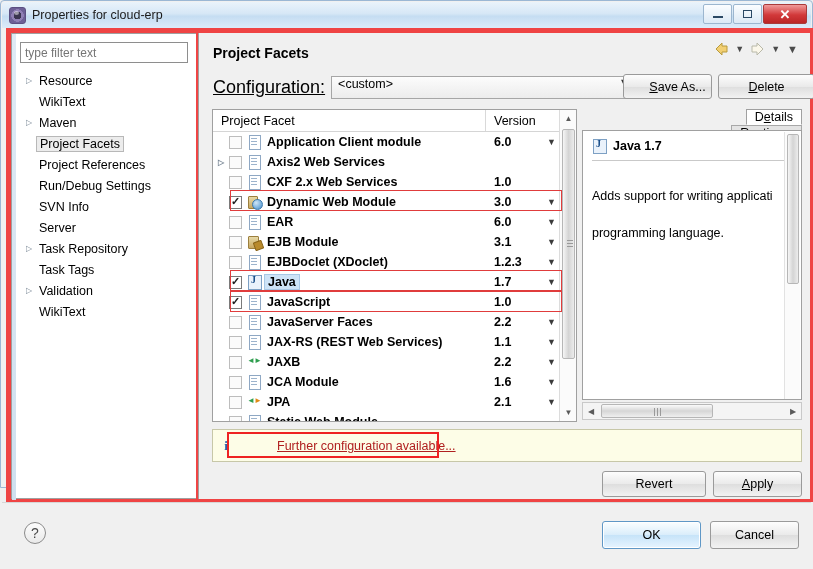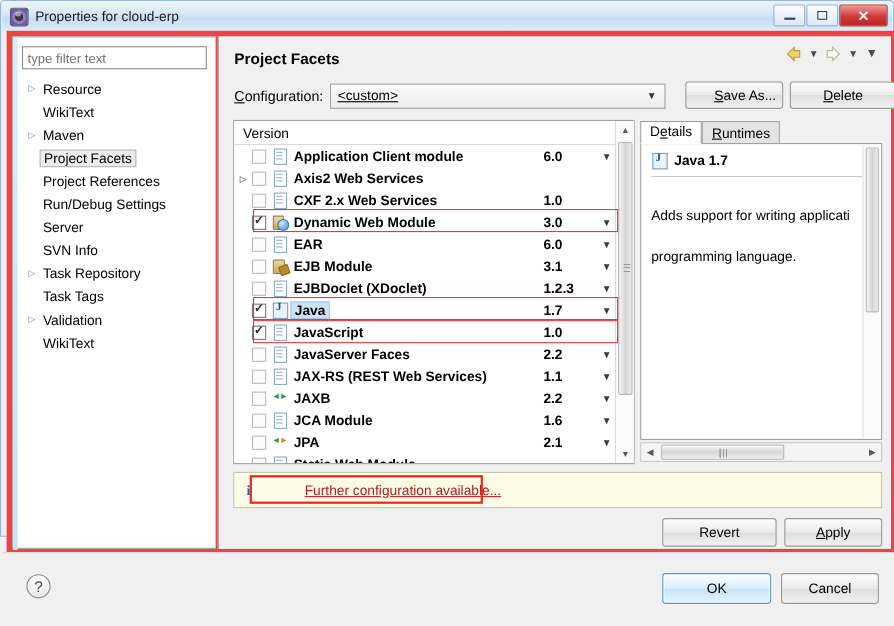--- a/index.html
+++ b/index.html
@@ -95,28 +95,27 @@
                 border-left:1px solid #a0a0a0; }
 
   .page-title { position:absolute; left:14px; top:12px; font-size:14px; font-weight:bold; color:#000; }
 
   .nav-tools { position:absolute; right:10px; top:8px; display:flex; align-items:center; gap:3px; }
   .arrow-ico { width:17px; height:16px; display:block; }
   .caret { font-size:9px; color:#4b4b4b; line-height:1; padding:0 2px; }
   .caret.big { font-size:11px; }
 
   .cfg-row { position:absolute; left:14px; top:42px; width:588px; height:24px; display:flex; align-items:center; }
-  .cfg-label { font-size:13px; margin-right:6px; }
+  .cfg-label { font-size:18px; margin-right:6px;text-decoration:underline; }
   .cfg-label u { text-decoration:underline; }
   .combo {
     width:305px; height:23px; border:1px solid #a6a6a6;
     background:linear-gradient(to bottom,#fcfcfc,#ececec);
-    display:flex; align-items:center; padding:0 6px; position:relative;
+    display:flex; align-items:flex-start; padding:0 6px; position:relative;
     font-size:12.5px;
-    text-decoration:underline;
   }
   .combo .combo-caret { position:absolute; right:7px; font-size:9px; color:#333; }
   .btn {
     height:25px; border:1px solid #9a9a9a; border-radius:3px;
     background:linear-gradient(to bottom,#fdfdfd,#eaeaea 50%,#dedede 51%,#f2f2f2);
     font:12.5px "Liberation Sans", sans-serif; color:#000;
     display:inline-flex; align-items:center; justify-content:center;
   }
   .btn u { text-decoration:underline; }
   .btn.saveas { position:absolute; left:410px; top:-1px; width:89px;padding-left:20px; }
@@ -233,21 +232,21 @@
     border:1px solid #b6b6b6; border-radius:2px;
   }
   .vsb-grip { position:absolute; left:4px; top:50%; margin-top:-4px; width:6px; height:8px;
               background:repeating-linear-gradient(to bottom,#9a9a9a 0 1px,transparent 1px 3px); }
 
   
   .details {
     position:absolute; left:383px; top:76px; width:220px; height:313px;
     background:#f0f0f0;
   }
-  .tabs { display:flex; height:22px; align-items:center; }
+  .tabs { display:flex; height:22px; align-items:flex-end;flex-direction:column; }
   .tab {
     height:21px; padding:0 8px; font-size:12.5px; display:flex; align-items:center;
     background:#f0f0f0; border:1px solid transparent; border-bottom:none;
   }
   .tab.active { background:#fff; border:1px solid #a0a0a0; border-bottom:1px solid #fff; position:relative; z-index:2; }
   .tab.inactive { background:#e4e4e4; border:1px solid #a8a8a8; border-bottom:none; }
   .tab u { text-decoration:underline; }
 
   .details-body {
     position:absolute; left:0; top:21px; width:220px; height:270px;
@@ -369,25 +368,25 @@
         <div class="tree-item">
           <span class="tree-arrow"></span>
           <span class="tree-label">Project References</span>
         </div>
         <div class="tree-item">
           <span class="tree-arrow"></span>
           <span class="tree-label">Run/Debug Settings</span>
         </div>
         <div class="tree-item">
           <span class="tree-arrow"></span>
+          <span class="tree-label">SVN Info</span>
+        </div>
+        <div class="tree-item">
+          <span class="tree-arrow"></span>
           <span class="tree-label">Server</span>
-        </div>
-        <div class="tree-item">
-          <span class="tree-arrow"></span>
-          <span class="tree-label">SVN Info</span>
         </div>
         <div class="tree-item">
           <span class="tree-arrow">▷</span>
           <span class="tree-label">Task Repository</span>
         </div>
         <div class="tree-item">
           <span class="tree-arrow"></span>
           <span class="tree-label">Task Tags</span>
         </div>
         <div class="tree-item">
@@ -430,20 +429,21 @@
         <div class="btn saveas">
             <span><u>S</u>ave As...</span>
           </div>
         <div class="btn delete">
             <span><u>D</u>elete</span>
           </div>
       </div>
 
       <div class="table-wrap">
         <div class="th-row">
+          <div class="th facet">Project Facet</div>
           <div class="th version">Version</div>
         </div>
 
         <div class="rows">
           <div class="row">
             <span class="exp"></span>
             <span class="cb"></span>
             <span class="ficon doc"></span>
             <span class="fname">Application Client module</span>
             <span class="ver">6.0</span>

